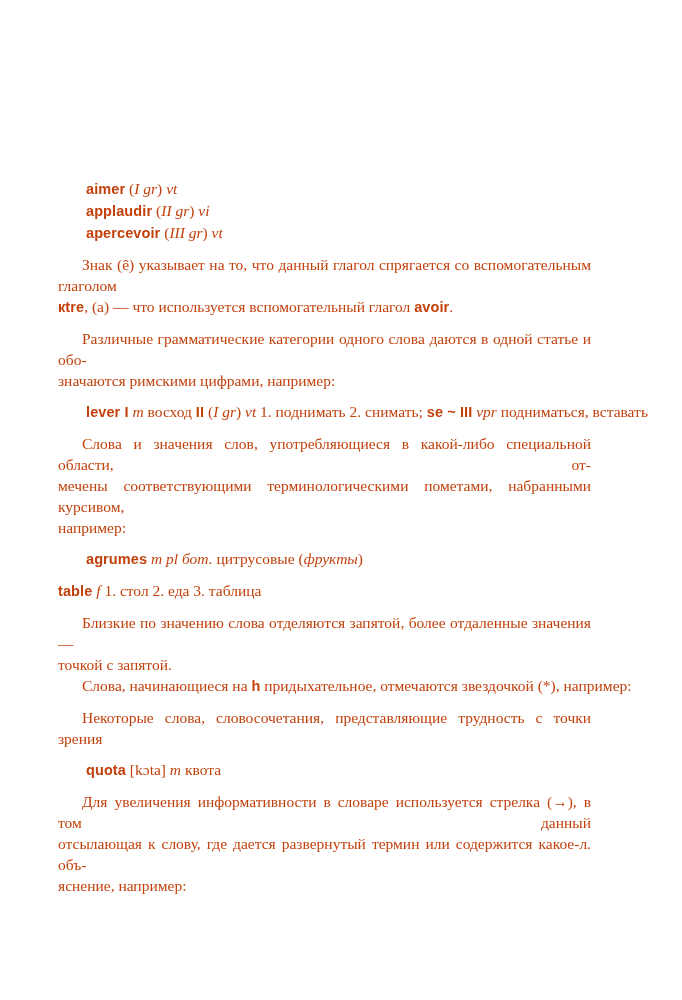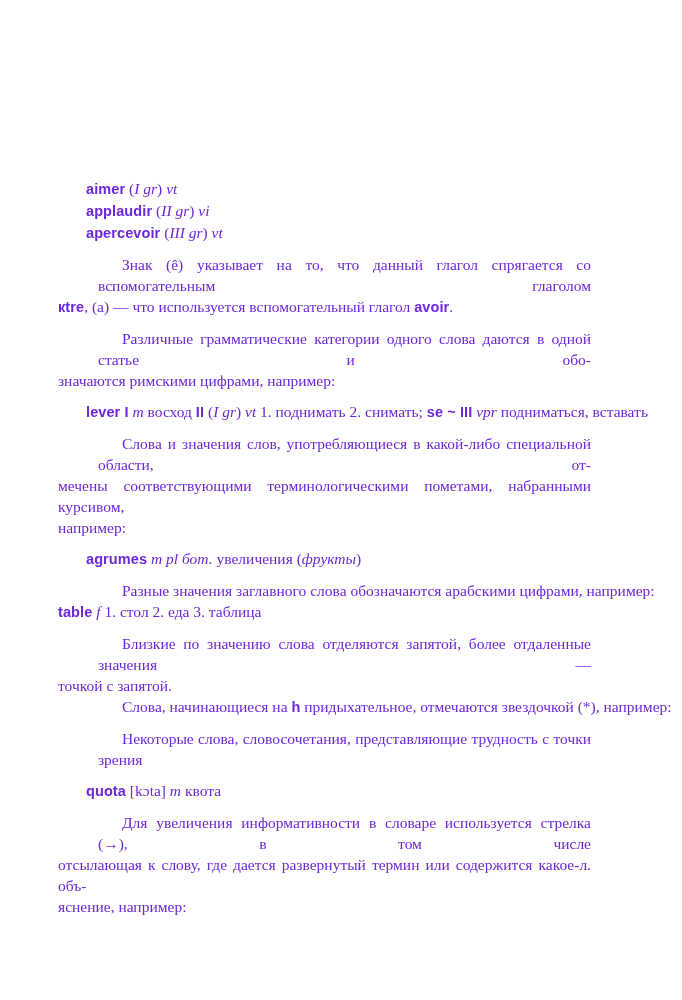--- a/index.html
+++ b/index.html
@@ -25,36 +25,36 @@
     font-family: "Liberation Serif", serif;
     font-size: 15.5px;
     line-height: 21px;
     white-space: nowrap;
   }
   .line.justify {
     white-space: normal;
     text-align: justify;
     text-align-last: justify;
   }
-  .line.indent { text-indent: 24px; margin-left: 40px; }
+  .line.indent { text-indent: 24px; }
   .block.example .line { padding-left: 28px; }
   .b {
     font-family: "Liberation Sans", sans-serif;
     font-weight: bold;
     font-size: 14.5px;
     letter-spacing: 0.1px;
   }
   .i { font-style: italic; }
   .t { }
 </style>
 </head>
 <body style="background: rgb(255, 255, 255);">
 
 <div class="page">
-  <div class="content" style="color: #6d28d9;">
+  <div class="content" style="color: #c2410c;">
       <div class="block example">
         <div class="line"><span class="b">aimer</span><span class="t"> (</span><span class="i">I gr</span><span class="t">) </span><span class="i">vt</span></div>
         <div class="line"><span class="b">applaudir</span><span class="t"> (</span><span class="i">II gr</span><span class="t">) </span><span class="i">vi</span></div>
         <div class="line"><span class="b">apercevoir</span><span class="t"> (</span><span class="i">III gr</span><span class="t">) </span><span class="i">vt</span></div>
       </div>
       <div class="block text">
         <div class="line indent justify"><span class="t">Знак (ê) указывает на то, что данный глагол спрягается со вспомогательным глаголом</span></div>
         <div class="line"><span class="b">кtre</span><span class="t">, (а) — что используется вспомогательный глагол </span><span class="b">avoir</span><span class="t">.</span></div>
       </div>
       <div class="block text">
@@ -63,36 +63,35 @@
       </div>
       <div class="block example">
         <div class="line"><span class="b">lever I</span><span class="t"> </span><span class="i">m</span><span class="t"> восход </span><span class="b">II</span><span class="t"> (</span><span class="i">I gr</span><span class="t">) </span><span class="i">vt</span><span class="t"> 1. поднимать 2. снимать; </span><span class="b">se ~ III</span><span class="t"> </span><span class="i">vpr</span><span class="t"> подниматься, вставать</span></div>
       </div>
       <div class="block text">
         <div class="line indent justify"><span class="t">Слова и значения слов, употребляющиеся в какой-либо специальной области, от-</span></div>
         <div class="line justify"><span class="t">мечены соответствующими терминологическими пометами, набранными курсивом,</span></div>
         <div class="line"><span class="t">например:</span></div>
       </div>
       <div class="block example">
-        <div class="line"><span class="b">agrumes</span><span class="t"> </span><span class="i">m pl бот.</span><span class="t"> увеличения (</span><span class="i">фрукты</span><span class="t">)</span></div>
+        <div class="line"><span class="b">agrumes</span><span class="t"> </span><span class="i">m pl бот.</span><span class="t"> цитрусовые (</span><span class="i">фрукты</span><span class="t">)</span></div>
       </div>
       <div class="block text">
-        <div class="line indent"><span class="t">Разные значения заглавного слова обозначаются арабскими цифрами, например:</span></div>
         <div class="line"><span class="b">table</span><span class="t"> </span><span class="i">f</span><span class="t"> 1. стол 2. еда 3. таблица</span></div>
       </div>
       <div class="block text">
         <div class="line indent justify"><span class="t">Близкие по значению слова отделяются запятой, более отдаленные значения —</span></div>
         <div class="line"><span class="t">точкой с запятой.</span></div>
         <div class="line indent"><span class="t">Слова, начинающиеся на </span><span class="b">h</span><span class="t"> придыхательное, отмечаются звездочкой (*), например:</span></div>
       </div>
       <div class="block text">
         <div class="line indent justify"><span class="t">Некоторые слова, словосочетания, представляющие трудность с точки зрения</span></div>
       </div>
       <div class="block example">
         <div class="line"><span class="b">quota</span><span class="t"> [kɔta] </span><span class="i">m</span><span class="t"> квота</span></div>
       </div>
       <div class="block text">
-        <div class="line indent justify"><span class="t">Для увеличения информативности в словаре используется стрелка (→), в том числе</span></div>
+        <div class="line indent justify"><span class="t">Для увеличения информативности в словаре используется стрелка (→), в том данный</span></div>
         <div class="line justify"><span class="t">отсылающая к слову, где дается развернутый термин или содержится какое-л. объ-</span></div>
         <div class="line"><span class="t">яснение, например:</span></div>
       </div>
     </div>
 </div>
 
 </body></html>

